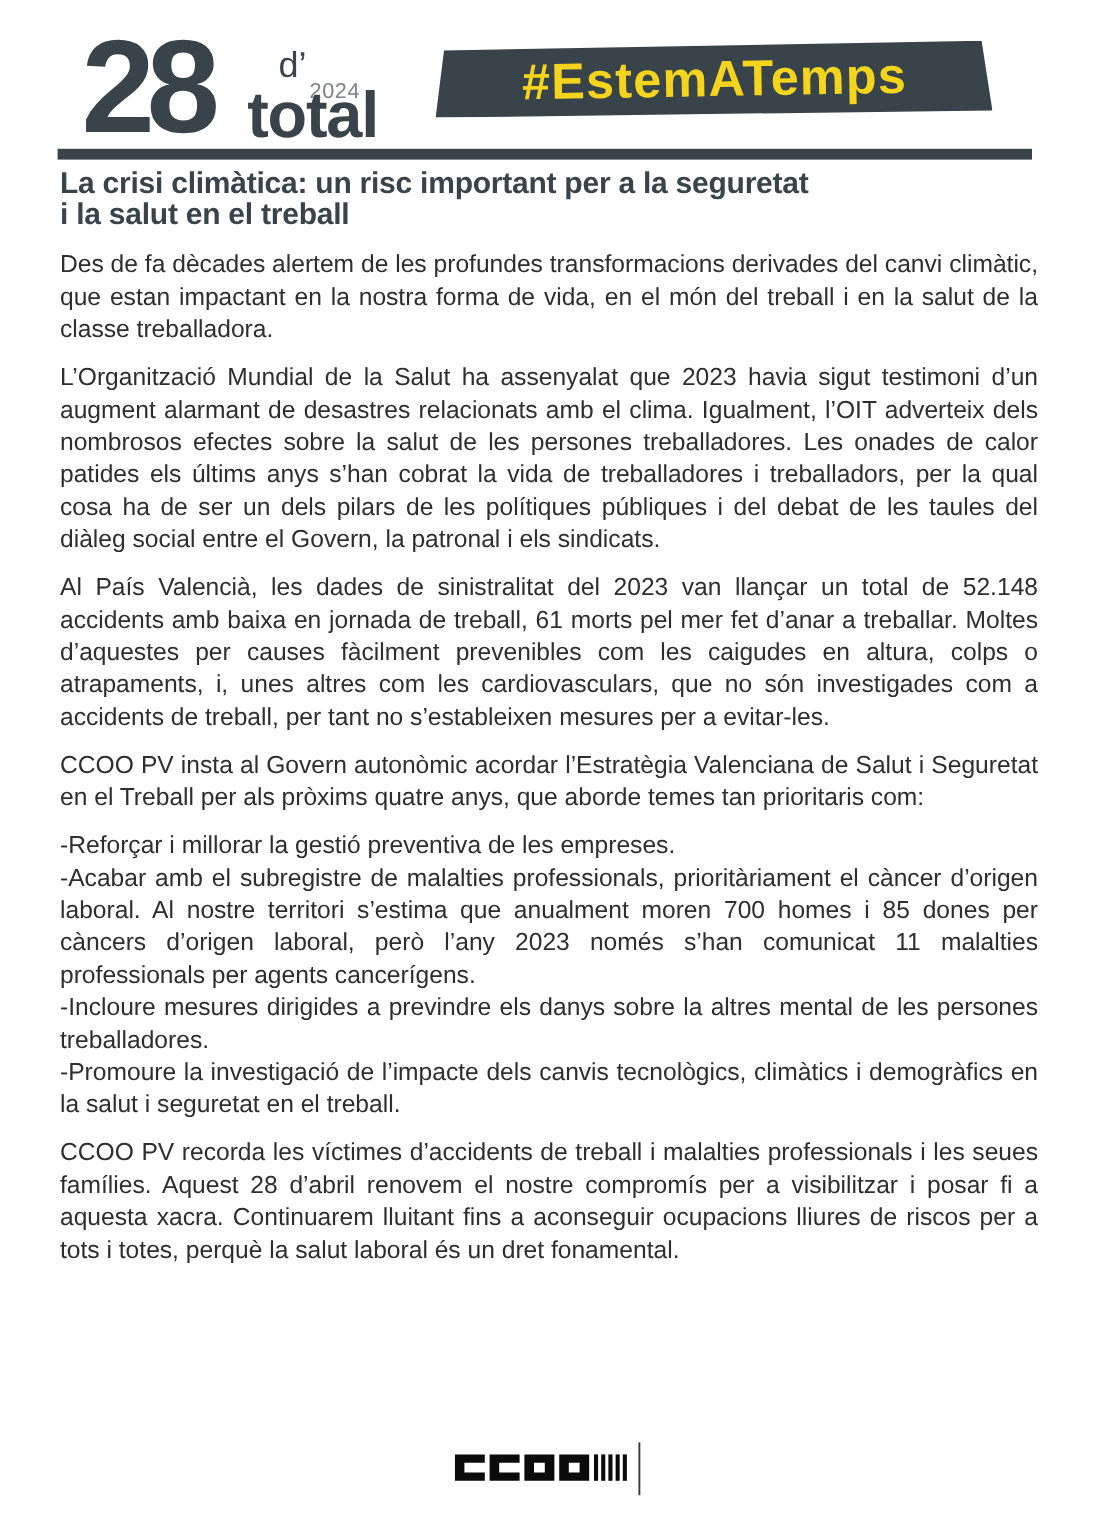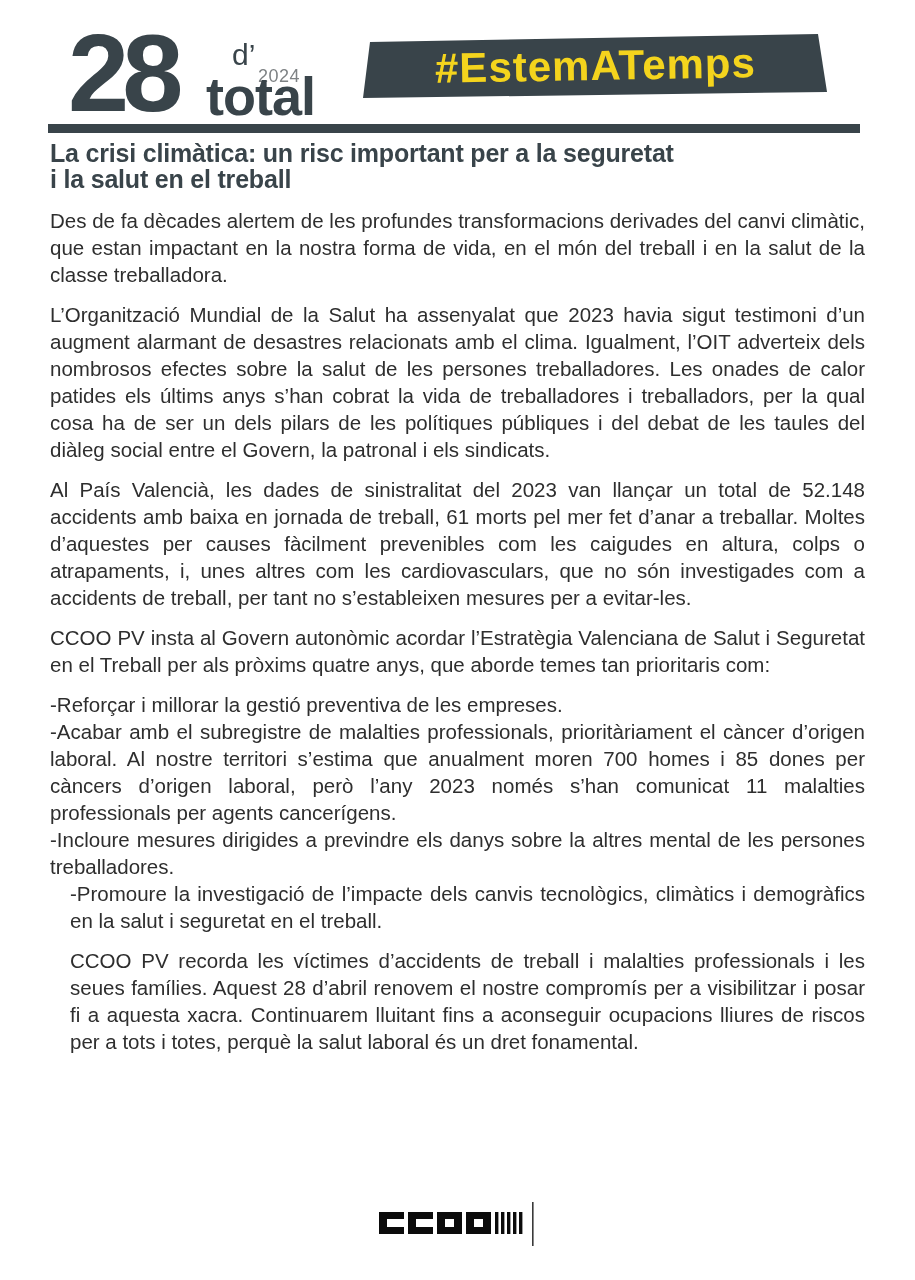--- a/index.html
+++ b/index.html
@@ -48,21 +48,21 @@
   h1{
     margin:0 0 14px 0;font-size:25px;line-height:1.05;font-weight:700;
     color:var(--slate);letter-spacing:-.2px;
   }
   .para{
     margin:0 0 13px 0;font-size:20.5px;line-height:27px;text-align:justify;
     color:var(--body);
   }
   .list{margin:0 0 13px 0;}
   .list .para{margin:0;}
-  .para:last-child{margin-bottom:0;margin-left:20px;}
+  .para:last-child{margin-bottom:0;}
   
   .footer{
     position:absolute;left:0;top:1200px;width:915px;
     display:flex;justify-content:center;align-items:center;
   }
   .ccoo-logo{display:block;}
 </style>
 </head>
 <body>
 

